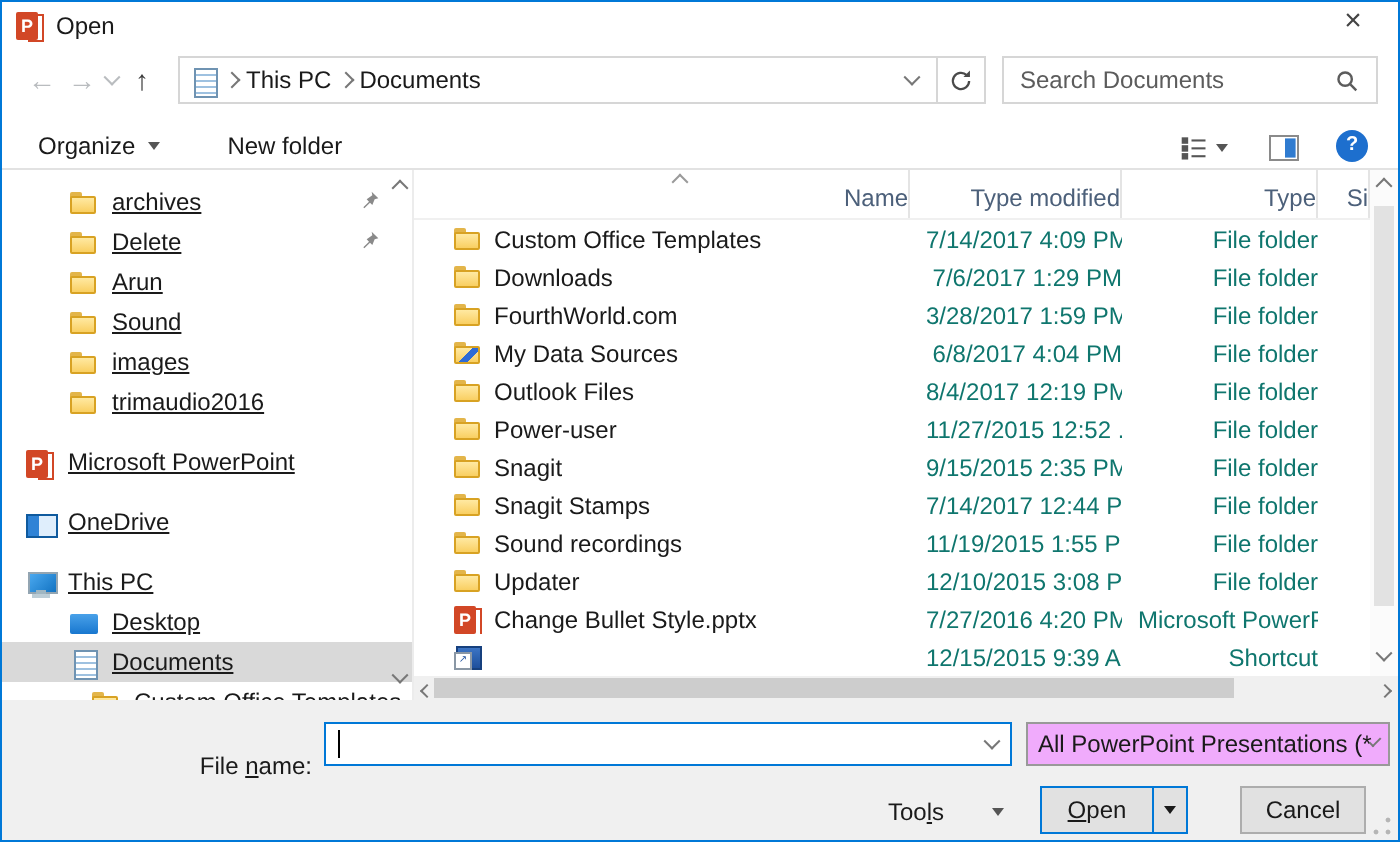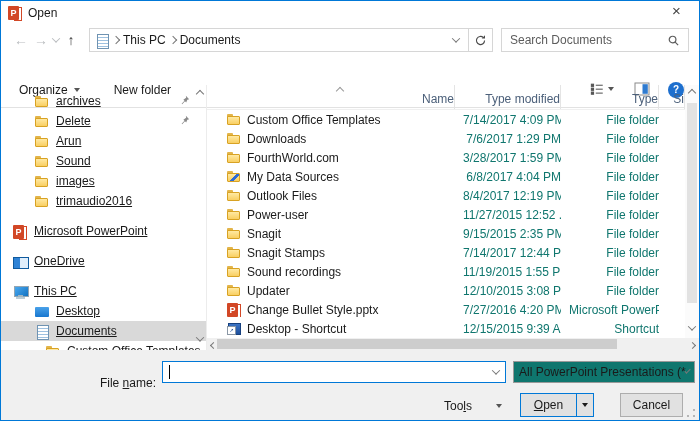--- a/index.html
+++ b/index.html
@@ -27,21 +27,21 @@
 
   
   .chev { display:inline-block; width:6px; height:6px; border-right:1.4px solid #777; border-bottom:1.4px solid #777; }
   .chev-r { transform:rotate(-45deg); }
   .chev-d { transform:rotate(45deg) translate(-1px,-1px); }
   .chev-u { transform:rotate(-135deg); }
   .chev-l { transform:rotate(135deg); }
   .tri-d { display:inline-block; width:0; height:0; border-left:3.5px solid transparent; border-right:3.5px solid transparent; border-top:4px solid #555; }
 
   
-  .toolrow { position:absolute; top:55px; left:0; right:0; height:29px; display:flex; align-items:flex-start; padding:0 10px; border-bottom:1px solid #e2e2e2;margin-top:23px; }
+  .toolrow { position:absolute; top:55px; left:0; right:0; height:29px; display:flex; align-items:flex-end; padding:0 10px; border-bottom:1px solid #e2e2e2; }
   .tbtn { display:flex; align-items:center; gap:6px; padding:4px 8px; }
   .toolspacer { flex:1; }
   .iconbtn { display:flex; align-items:center; gap:3px; padding:3px 5px; }
   .helpcircle { width:16px; height:16px; border-radius:50%; background:#1d6fce; color:#fff; font-weight:bold; font-size:10px; text-align:center; line-height:16px; }
 
   
   .main { position:absolute; top:84px; left:0; right:0; height:265px; display:flex; }
   .sidebar { position:relative; width:206px; height:265px; overflow:hidden; border-right:1px solid #ececec; }
   .sb-item { position:relative; height:20px; display:flex; align-items:center; gap:7px; padding-left:12px; cursor:default;text-decoration:underline; }
   .sb-item:first-child { margin-top:6px; }
@@ -78,21 +78,21 @@
   .hs-arrow { width:12px; text-align:center; }
   .hs-arrow .chev { width:5px; height:5px; }
   .hs-right { position:absolute; right:1px; }
 
   
   .footer { position:absolute; left:0; right:0; bottom:0; top:349px; background:#f0f0f0; }
   .fn-label { position:absolute; left:60px; top:26px; width:95px; text-align:right; }
   .fn-input { position:absolute; left:161px; top:11px; width:344px; height:22px; background:#fff; border:1px solid #0078d7; display:flex; align-items:center; padding:0 6px; }
   .caret-bar { width:1px; height:14px; background:#000; }
   .fn-input .spacer { flex:1; }
-  .ftype { position:absolute; left:512px; top:11px; width:182px; height:22px; background:#0f766e; border:1px solid #999; display:flex; align-items:center; padding:0 5px; overflow:hidden; white-space:nowrap; }
+  .ftype { position:absolute; left:512px; top:11px; width:182px; height:22px; background:#f0abfc; border:1px solid #999; display:flex; align-items:center; padding:0 5px; overflow:hidden; white-space:nowrap; }
   .ftype .spacer { flex:1; }
   .toolsbtn { position:absolute; left:437px; top:44px; width:70px; height:24px; display:flex; align-items:center; justify-content:center; gap:24px; }
   .openbtn { position:absolute; left:519px; top:43px; width:74px; height:24px; background:#e1e1e1; border:1px solid #0078d7; display:flex; }
   .openbtn .main-part { flex:1; text-align:center; line-height:22px; }
   .openbtn .drop-part { width:17px; border-left:1px solid #0078d7; display:flex; align-items:center; justify-content:center; }
   .cancelbtn { position:absolute; left:619px; top:43px; width:63px; height:24px; background:#e1e1e1; border:1px solid #adadad; text-align:center; line-height:22px; }
   .grip { position:absolute; right:3px; bottom:2px; width:10px; height:10px;
     background:radial-gradient(circle at 8px 2px,#b5b5b5 1px,transparent 1.4px),
                radial-gradient(circle at 8px 8px,#b5b5b5 1px,transparent 1.4px),
                radial-gradient(circle at 2px 8px,#b5b5b5 1px,transparent 1.4px); }
@@ -393,21 +393,20 @@
       <span class="ic ic-sm row-icon icon-pptx"></span>
       <span class="txt">Change Bullet Style.pptx</span>
     </div>
     <div class="c-date">7/27/2016 4:20 PM</div>
     <div class="c-type">Microsoft PowerP...</div>
   </div>
 
   <div class="frow">
     <div class="c-name">
       <span class="ic ic-sm row-icon icon-shortcut"></span>
-      <span class="txt">Desktop - Shortcut</span>
     </div>
     <div class="c-date">12/15/2015 9:39 AM</div>
     <div class="c-type">Shortcut</div>
   </div>
 </div>
       <div class="vscroll">
         <span class="vs-arrow chev chev-u" style="top:5px"></span>
         <div class="thumb"></div>
         <span class="vs-arrow chev chev-d" style="bottom:7px"></span>
       </div>

